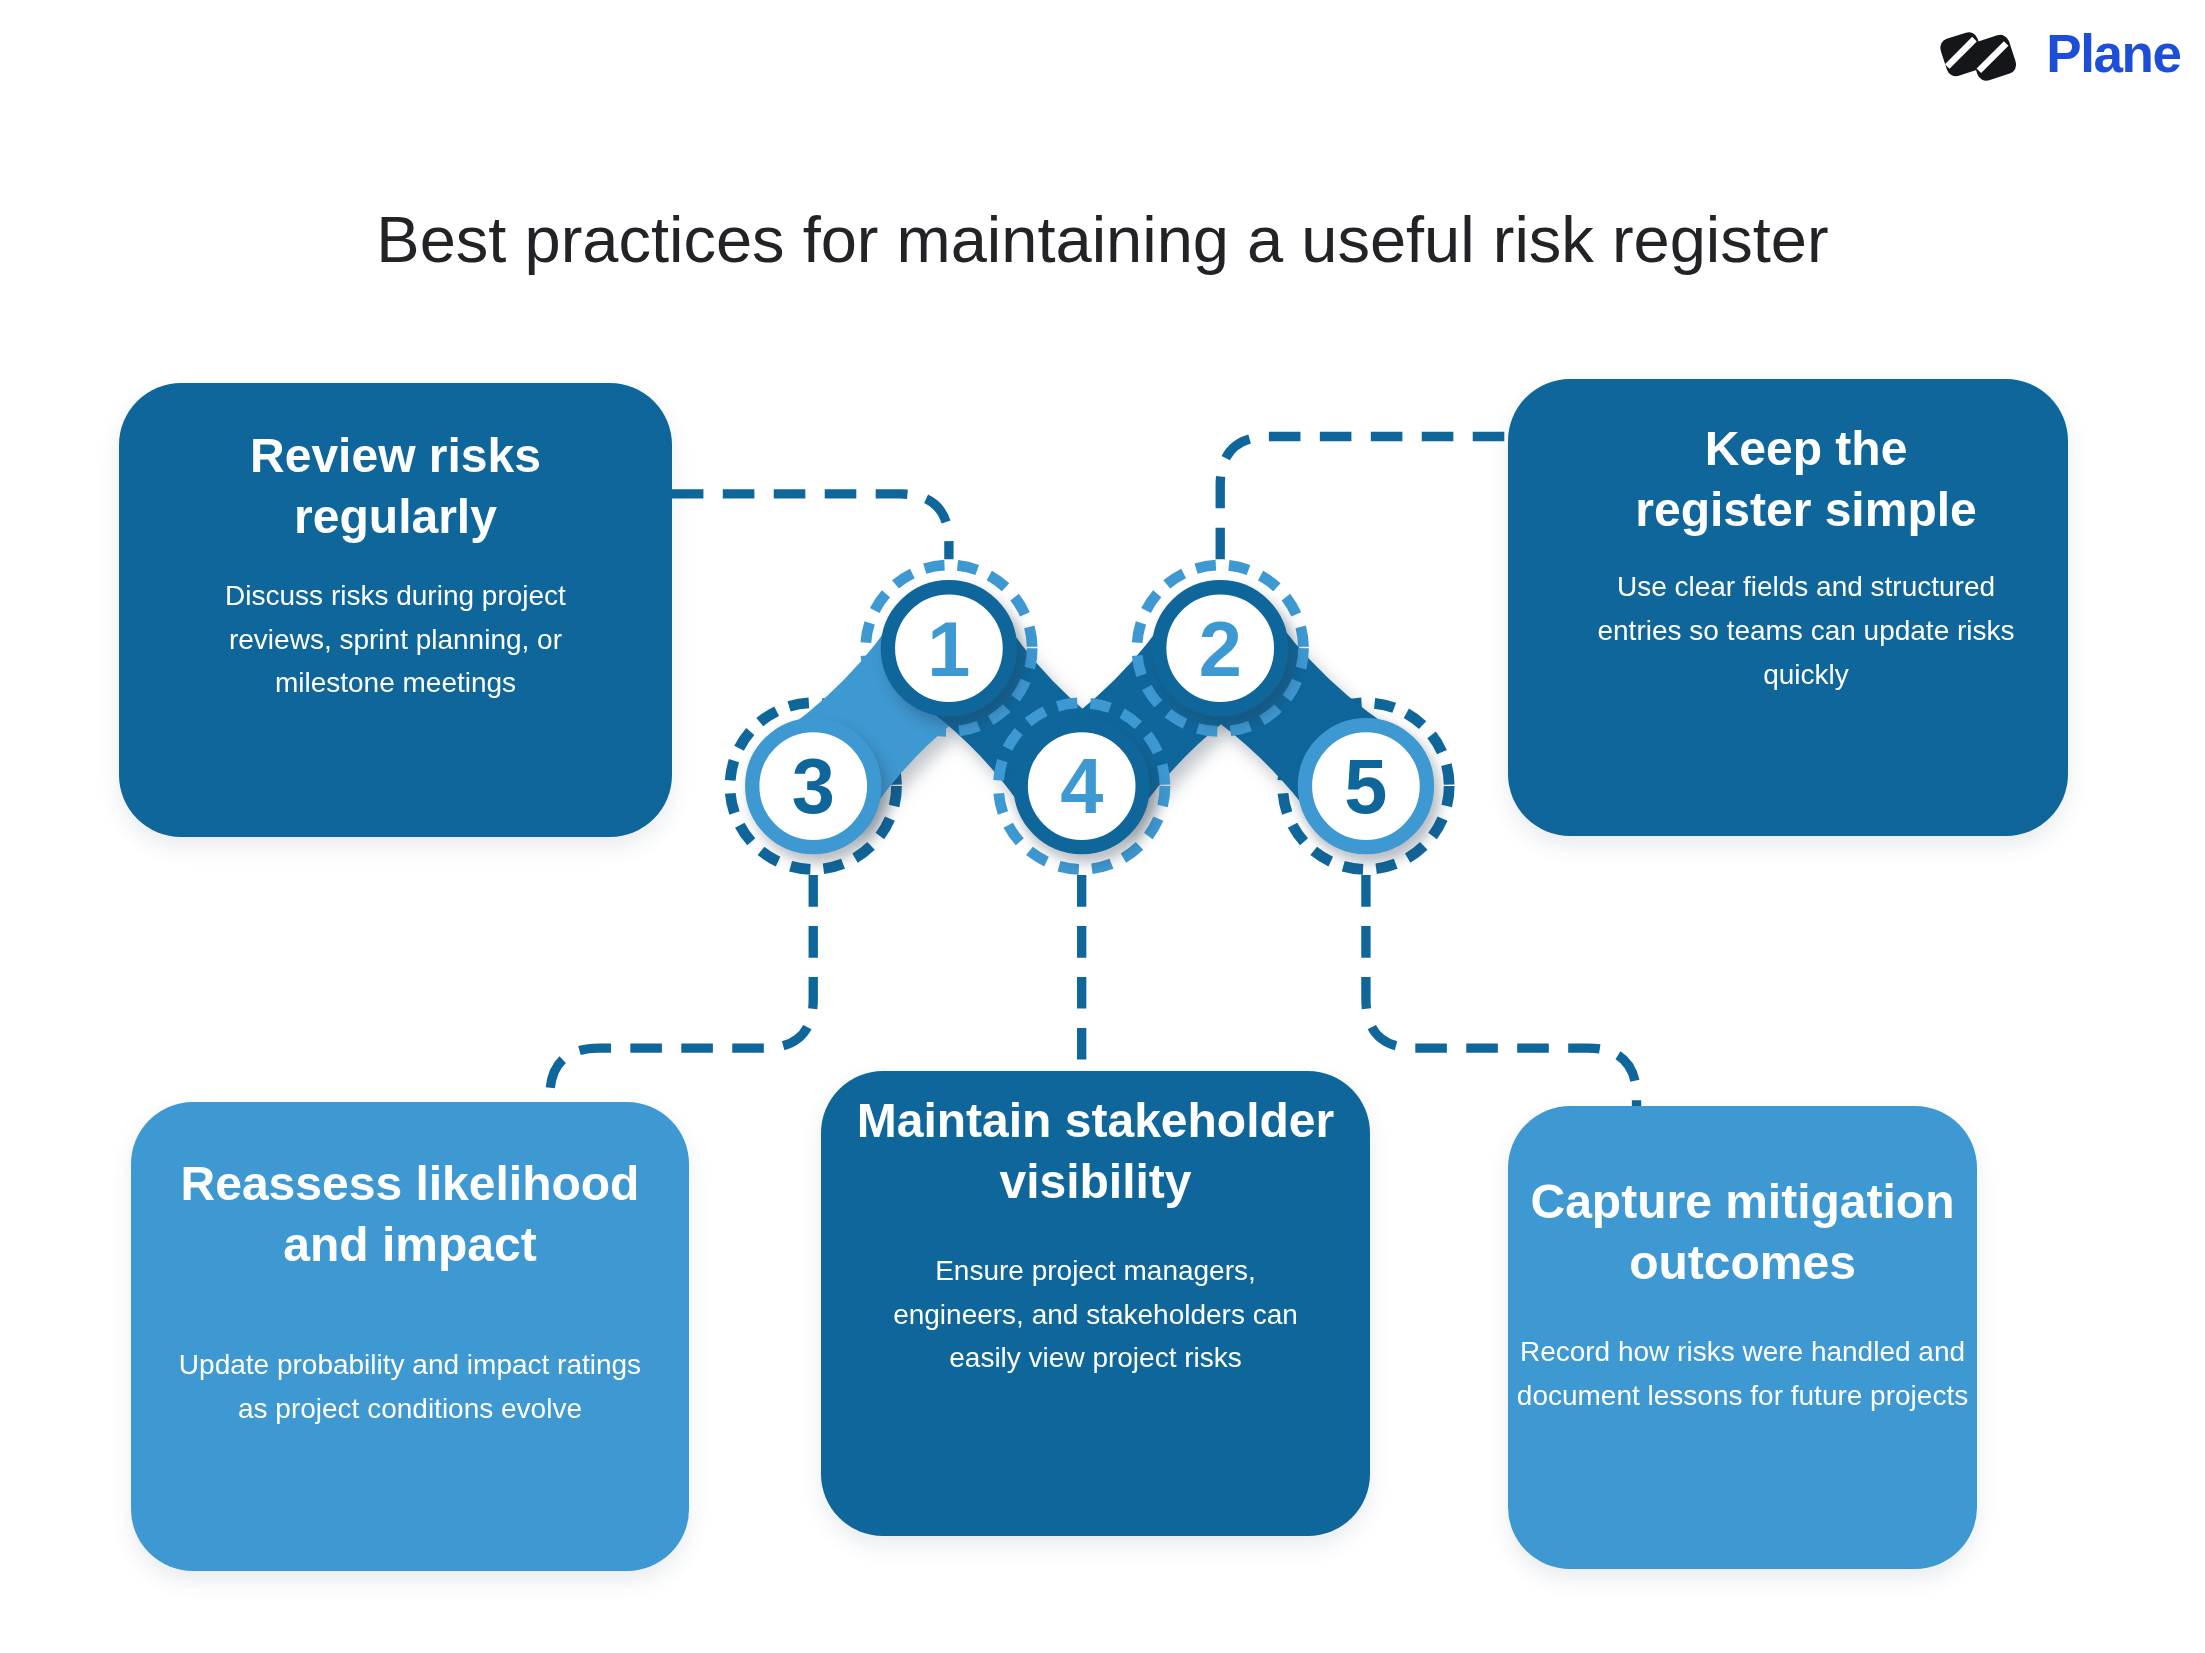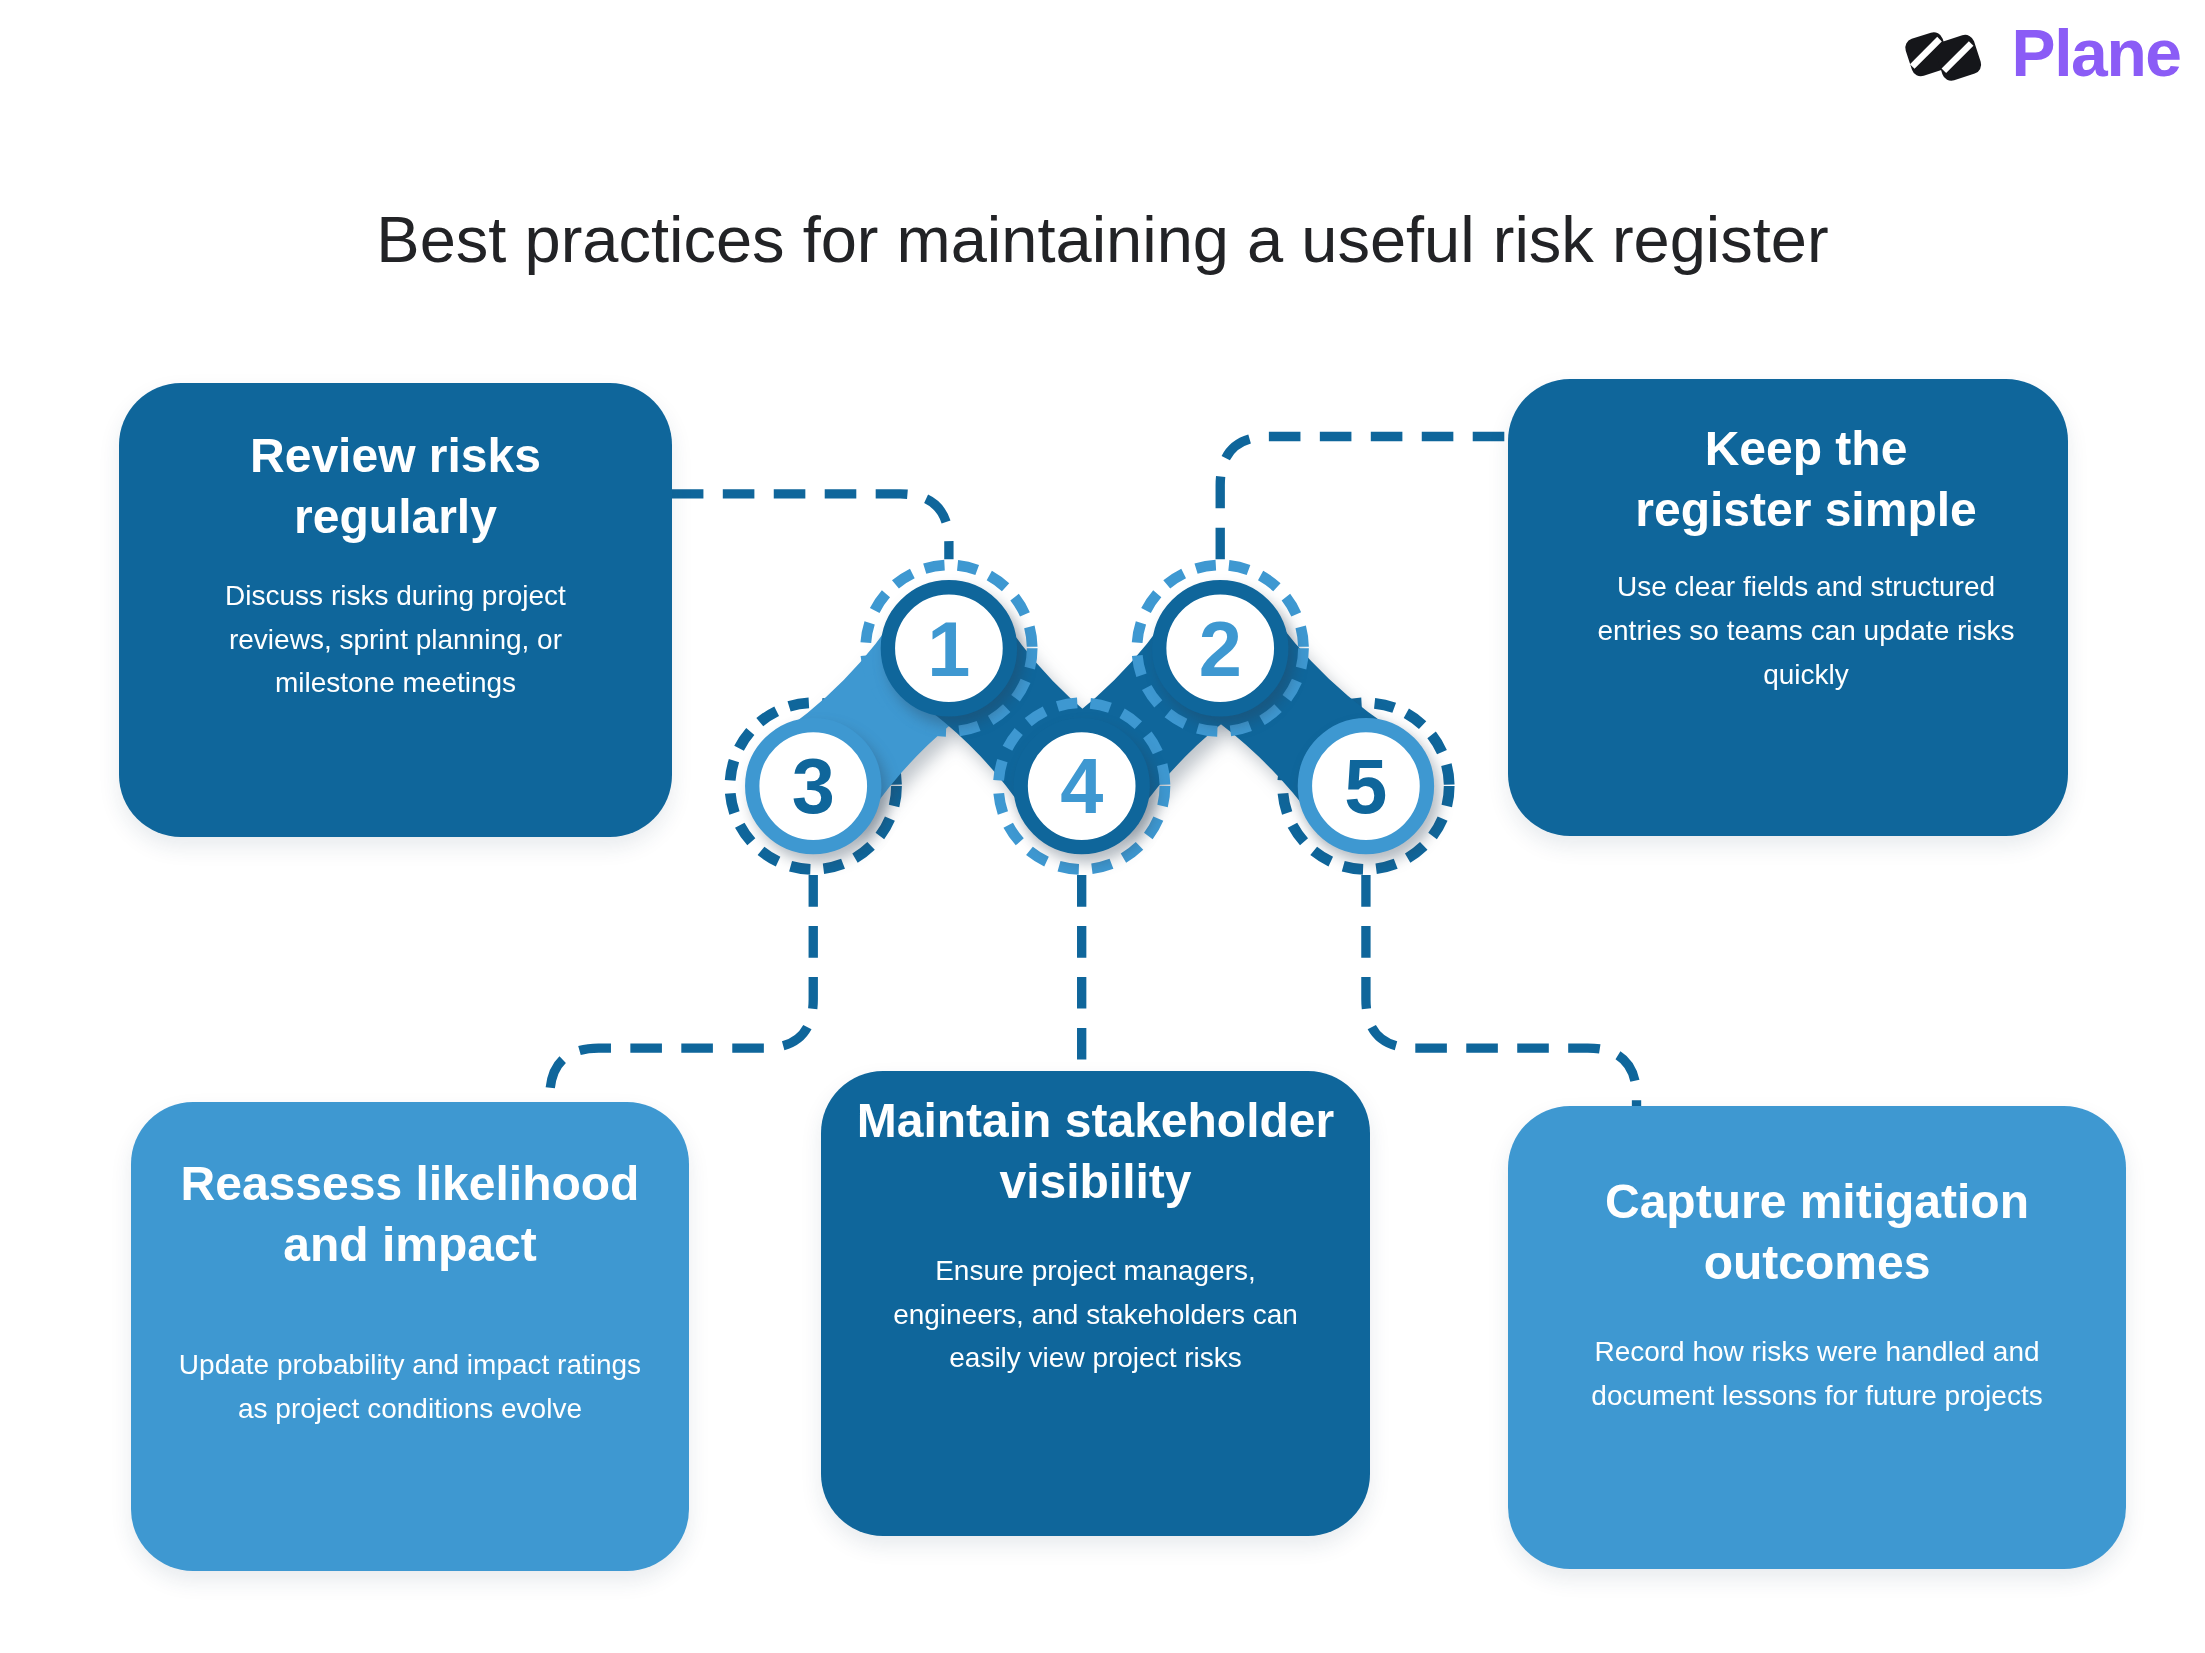--- a/index.html
+++ b/index.html
@@ -10,21 +10,21 @@
     font-family:"Liberation Sans", sans-serif;
     overflow:hidden;
   }
 
   
   .logo{
     position:absolute; top:18.7px; right:24.4px;
     display:flex; align-items:center; gap:11.5px;
   }
   .logo-text{
-    font-size:66px; font-weight:700; color:#8b5cf6;
+    font-size:53px; font-weight:700; color:#1d4ed8;
     letter-spacing:-1.4px; line-height:1;
   }
 
   
   .title{
     position:absolute; top:202px; left:0; width:100%;
     text-align:center;
     font-size:65px; font-weight:400; color:#222326;
     letter-spacing:0px; margin:0;
   }
@@ -38,21 +38,21 @@
   }
   .card.dark{background:#0F669B;}
   .card.light{background:#3E98D1;}
   .card h2{font-size:48px; font-weight:700; line-height:1.27; margin:0;}
   .card p{font-size:28px; font-weight:400; line-height:1.56; margin:0;}
 
   .card-tl{left:119px; top:383px;  width:553px; height:454px; padding-top:43px;}
   .card-tr{left:1508px;top:379px;  width:560px; height:457px; padding-top:40px;padding-left:36px;}
   .card-bl{left:131px; top:1102px; width:558px; height:469px; padding-top:52px;}
   .card-bm{left:821px;top:1071px; width:549px; height:465px; padding-top:20px;}
-  .card-br{left:1508px;top:1106px; width:618px; height:463px; padding-top:66px;}
+  .card-br{left:1508px;top:1106px; width:469px; height:463px; padding-top:66px;}
 
   .card-tl h2{max-width:359px;} .card-tl p{max-width:445px; margin-top:26px;}
   .card-tr h2{max-width:359px;} .card-tr p{max-width:438px; margin-top:24.4px;}
   .card-bl h2{max-width:488px;} .card-bl p{max-width:474px; margin-top:67px;}
   .card-bm h2{max-width:488px;} .card-bm p{max-width:420px; margin-top:36px;}
   .card-br h2{max-width:459px;} .card-br p{max-width:467px; margin-top:36px;}
 
   
   .diagram{position:absolute; left:0; top:0;}
   .conn{fill:none; stroke:#0F669B; stroke-width:13; stroke-dasharray:44 27;}

